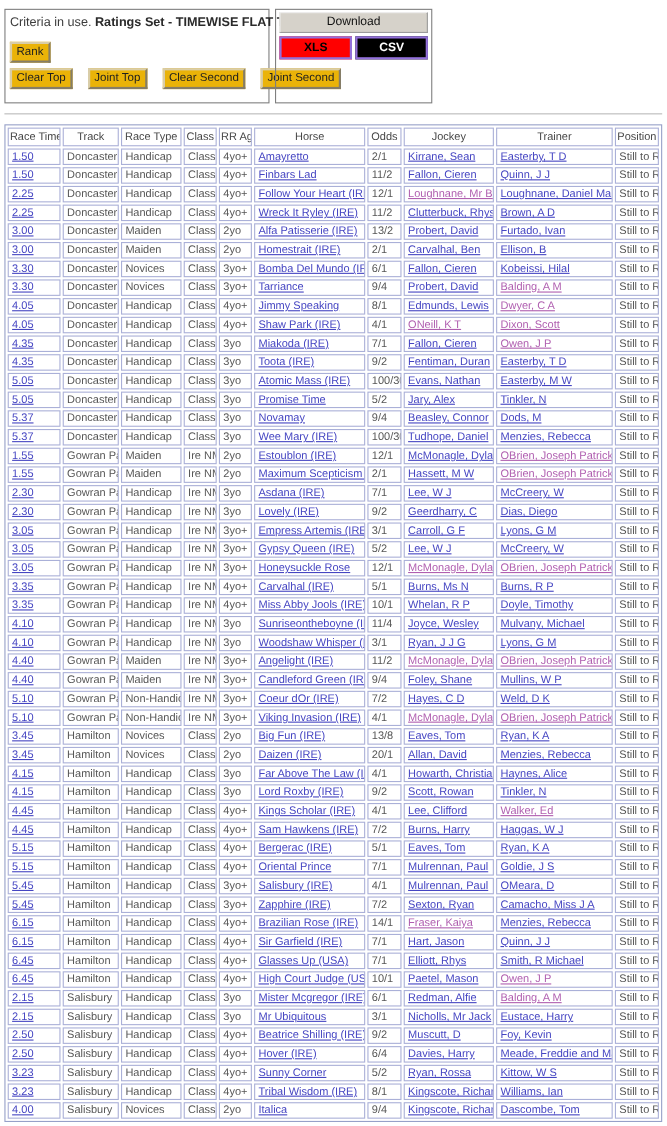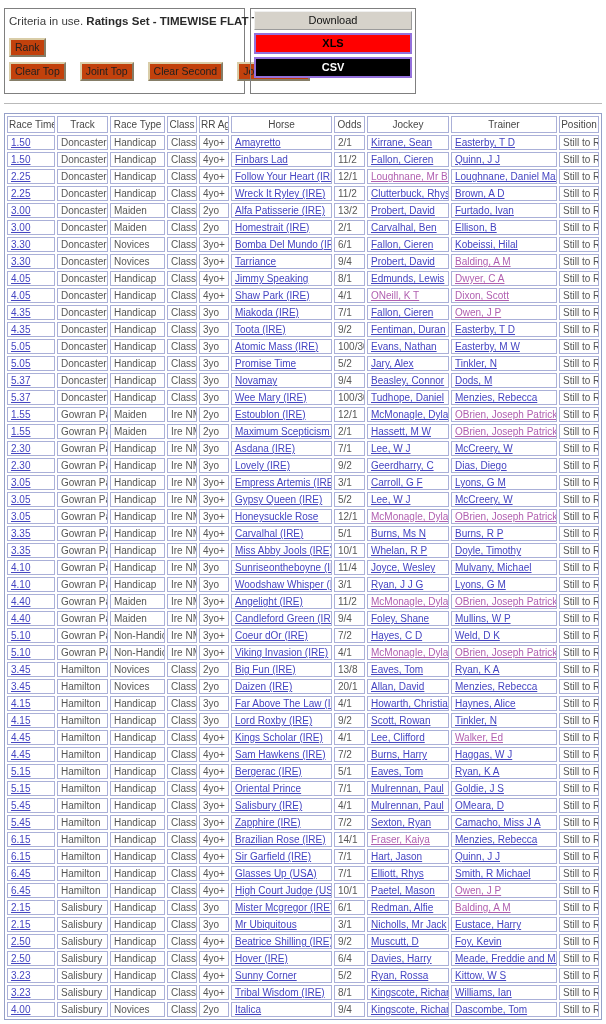--- a/index.html
+++ b/index.html
@@ -15,47 +15,47 @@
   .top-area { display: flex; align-items: stretch; }
   .criteria-box {
     width: 241px; min-height: 86px;
     border: 1px solid #7f7f7f;
     padding: 5px 4px 4px 4px;
   }
   .criteria-line { font-size: 11.5px; line-height: 15px; color: #3c3c3c; white-space: nowrap; }
   .criteria-line b { color: #2a2a2a; }
   .beige-btn {
     display: inline-block;
-    background: #c2410c;
+    background: #eab308;
     border: 2px outset #d9cda8;
     color: #1f1f1f;
     font-size: 10.5px;
     font-family: "Liberation Sans", sans-serif;
     padding: 1px 4px 2px 4px;
     cursor: pointer;
     white-space: nowrap;
   }
   .rank-row { margin-top: 8px; }
   .btn-row { margin-top: 5px; display: flex; gap: 14px; }
 
   .download-box {
-    width: 166px; min-height: 86px;
+    width: 143px; min-height: 86px;
     border: 1px solid #7f7f7f;
     margin-left: 5px;
     padding: 2px 3px;
   }
   .download-header {
     background: #d6d2ca;
     border: 1px outset #efefef;
     text-align: center;
     font-size: 11px;
     color: #111;
     padding: 2px 0 3px 0;
   }
-  .dl-btn-row { display: flex; gap: 3px; margin-top: 3px; flex-direction: column; }
+  .dl-btn-row { display: flex; gap: 3px; margin-top: 3px; }
   .dl-btn {
     flex: 1;
     text-align: center;
     font-size: 11px;
     font-weight: bold;
     padding: 2px 0 3px 0;
     border: 2px solid #9370db;
     cursor: pointer;
   }
   .dl-xls { color: #000000; }

